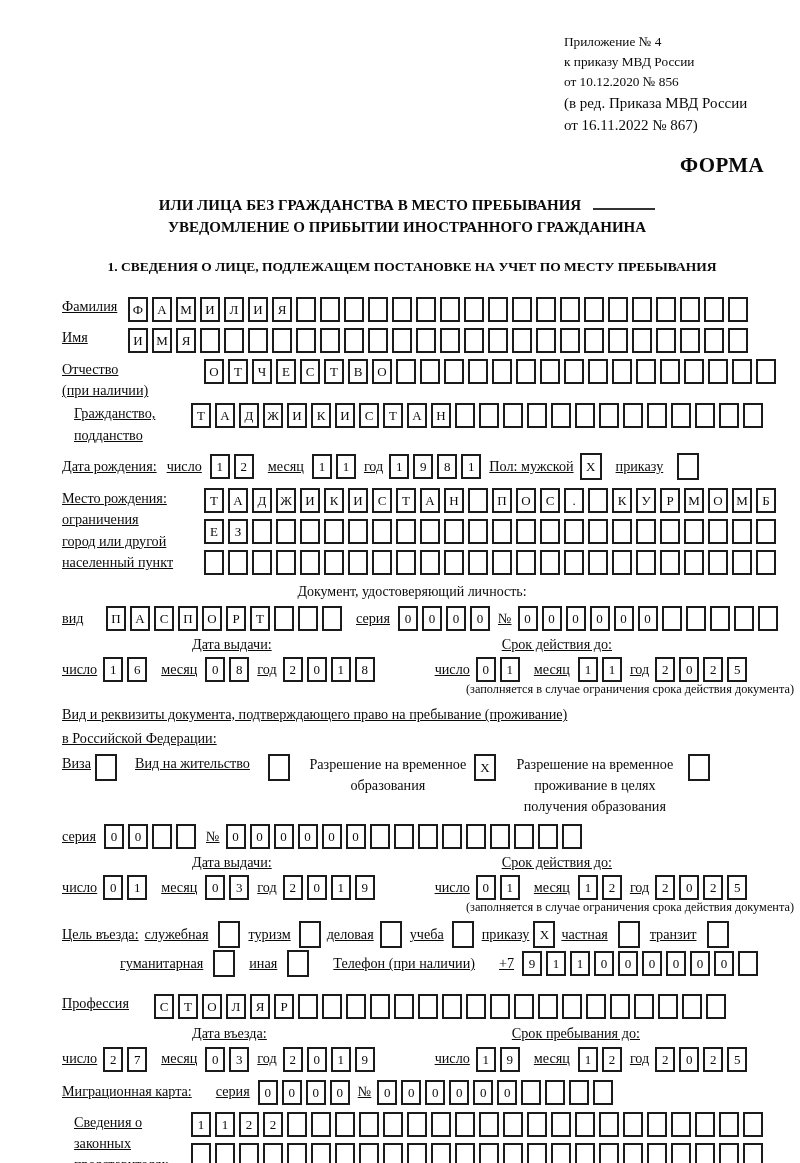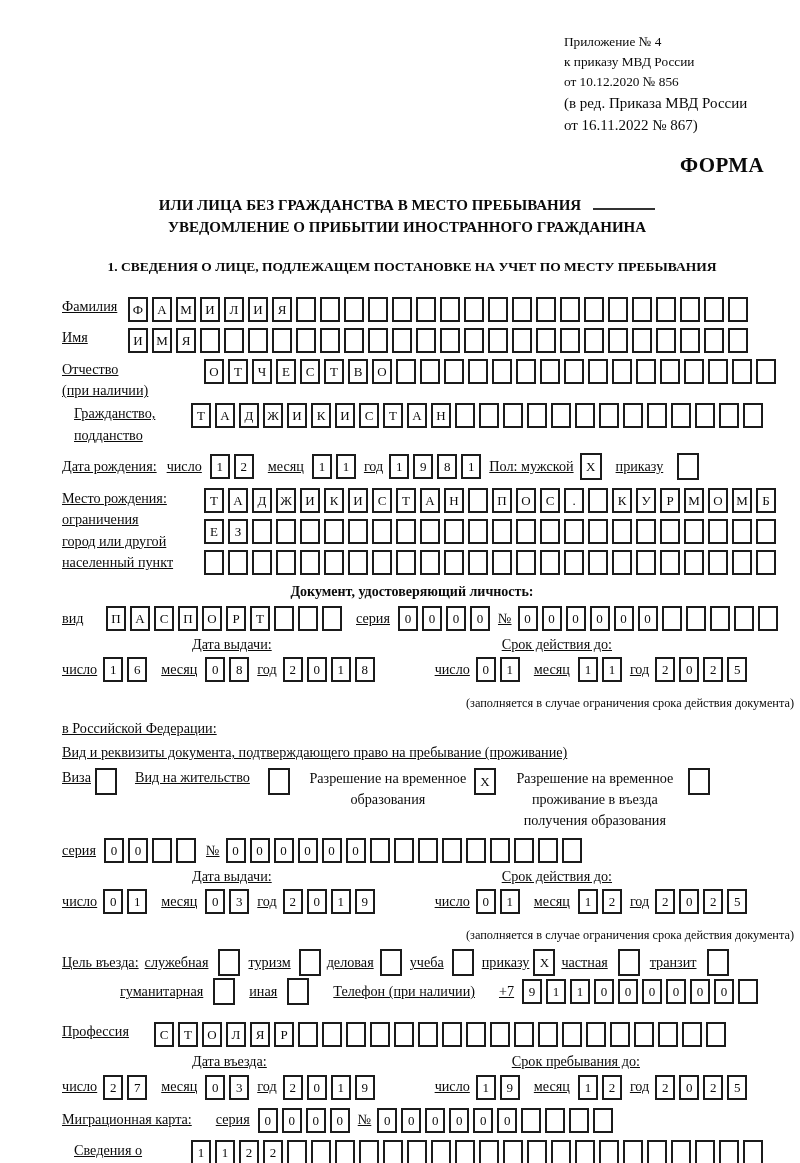--- a/index.html
+++ b/index.html
@@ -25,22 +25,22 @@
   }
   .chk .cell{width:18px;height:23px;}
   .lbl{font-size:14.2px;line-height:1.35;flex:none;text-decoration:underline;}
   .stack div{line-height:1.5;}
   .w66{width:66px;}
   .w142{width:142px;}
   .w117{width:117px;margin-left:12px;}
   .w92{width:92px;}
   .colcells .cells{display:flex;}
   .colcells .cells + .cells{margin-top:6px;}
-  .hdr{font-weight:bold;text-align:center;font-size:14px;margin-top:9px;margin-left:-30px;}
-  .note{font-size:12.3px;text-align:right;margin-top:14px;margin-right:-2px;}
+  .hdr{font-weight:normal;text-align:center;font-size:14px;margin-top:9px;margin-left:-30px;}
+  .note{font-size:12.3px;text-align:right;margin-top:0;margin-right:-2px;}
   .ctr{text-align:center;line-height:1.45;font-size:14.2px;}
   .gap6{margin-left:6px;}.gap8{margin-left:8px;}.gap10{margin-left:10px;}
   .gap14{margin-left:14px;}.gap18{margin-left:18px;}.gap24{margin-left:24px;}
 </style>
 </head>
 <body>
 
 <div class="page">
 
   <div class="corner">
@@ -385,43 +385,43 @@
         <span class="cell">2</span>
         <span class="cell">0</span>
         <span class="cell">2</span>
         <span class="cell">5</span>
       </span>
   </div>
 
   <div class="note">(заполняется в случае ограничения срока действия документа)</div>
 
   <div class="lbl" style="margin-top:5px;line-height:1.7">
+    <div>Вид и реквизиты документа, подтверждающего право на пребывание (проживание)</div>
     <div>в Российской Федерации:</div>
-    <div>Вид и реквизиты документа, подтверждающего право на пребывание (проживание)</div>
   </div>
 
   <div class="r" style="margin-top:4px">
     <span class="lbl">Виза</span>
     <span class="cells chk" style="margin-left:4px">
         <span class="cell"></span>
       </span>
     <span class="lbl gap18">Вид на жительство</span>
     <span class="cells chk gap18">
         <span class="cell"></span>
       </span>
     <div class="ctr gap18" style="width:160px">
       <div>Разрешение на временное</div>
       <div>образования</div>
     </div>
     <span class="cells chk gap6">
         <span class="cell">X</span>
       </span>
     <div class="ctr gap14" style="width:170px">
       <div>Разрешение на временное</div>
-      <div>проживание в въезда</div>
+      <div>проживание в целях</div>
       <div>получения образования</div>
     </div>
     <span class="cells chk gap8">
         <span class="cell"></span>
       </span>
   </div>
 
   <div class="ir" style="margin-top:8px">
     <span class="lbl">серия</span>
     <span class="cells gap8">

